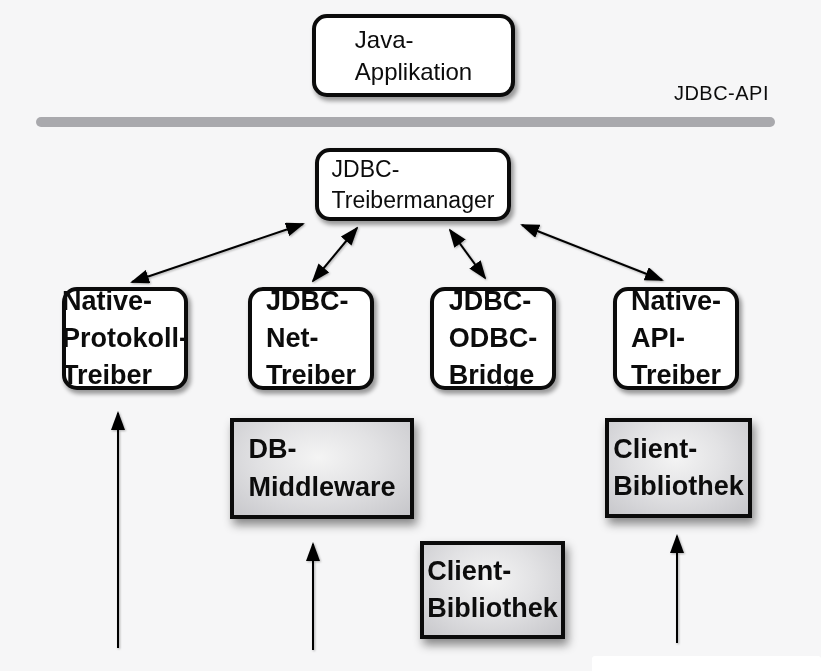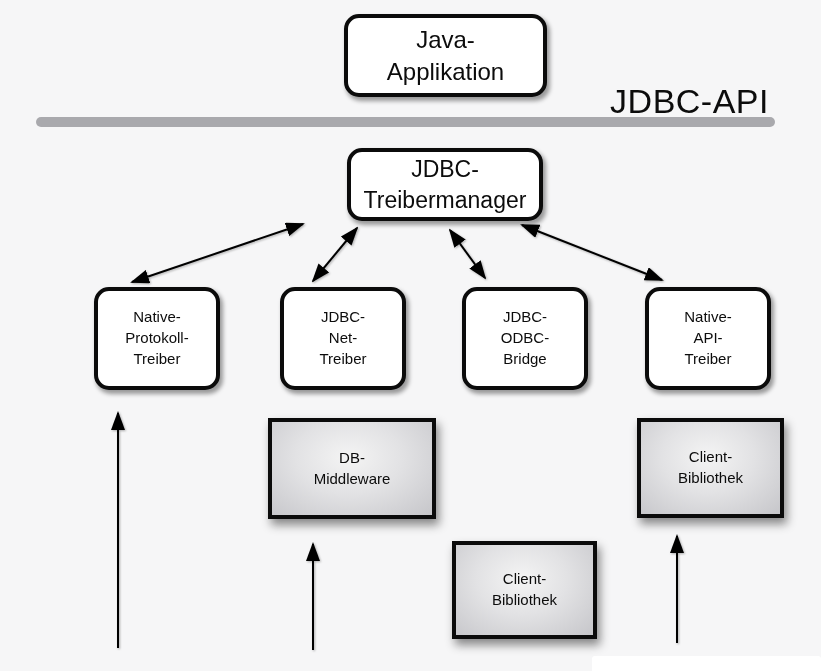--- a/index.html
+++ b/index.html
@@ -13,44 +13,42 @@
     height: 671px;
     background: #f6f6f7;
     overflow: hidden;
     color: #0c0c0c;
   }
   .box {
     position: absolute;
     display: flex;
     align-items: center;
     justify-content: center;
-    text-align: center;
     box-sizing: border-box;
     white-space: pre-line;
-    margin-left: 32px;
   }
   .rbox {
     background: #ffffff;
     border: 4px solid #0b0b0b;
     border-radius: 15px;
     box-shadow: 2.5px 3.5px 4px rgba(0,0,0,0.38);
   }
   .gbox {
     background: radial-gradient(ellipse at 48% 38%, #f4f4f4 0%, #e2e2e4 45%, #c6c6ca 100%);
     border: 4px solid #0b0b0b;
     box-shadow: 3px 6px 9px rgba(0,0,0,0.45);
   }
   .lbl-lg { font-size: 24px; line-height: 1.32; }
   .lbl-md { font-size: 23px; line-height: 1.32; }
-  .lbl-sm { font-size: 15px; line-height: 1.38; }
+  .lbl-sm { font-size: 27px; line-height: 1.38; font-weight: bold; }
   #api-label {
     position: absolute;
     top: 82px;
     right: 52px;
-    font-size: 34px;
+    font-size: 20px;
     letter-spacing: 0.5px;
   }
   #divider {
     position: absolute;
     left: 36px;
     top: 117px;
     width: 739px;
     height: 10px;
     border-radius: 5px;
     background: #a9a9ad;
@@ -97,21 +95,21 @@
 Treiber</div>
 
   <div class="box rbox lbl-sm" style="left:430px; top:287px; width:126px; height:103px;">JDBC-
 ODBC-
 Bridge</div>
 
   <div class="box rbox lbl-sm" style="left:613px; top:287px; width:126px; height:103px;">Native-
 API-
 Treiber</div>
 
-  <div class="box gbox lbl-sm" style="left:236px; top:418px; width:168px; height:101px;">DB-
+  <div class="box gbox lbl-sm" style="left:230px; top:418px; width:184px; height:101px;">DB-
 Middleware</div>
 
 
   <div class="box gbox lbl-sm" style="left:605px; top:418px; width:147px; height:100px;">Client-
 Bibliothek</div>
 
   <div class="box gbox lbl-sm" style="left:420px; top:541px; width:145px; height:98px;">Client-
 Bibliothek</div>
 
   <div id="cutoff-box"></div>

